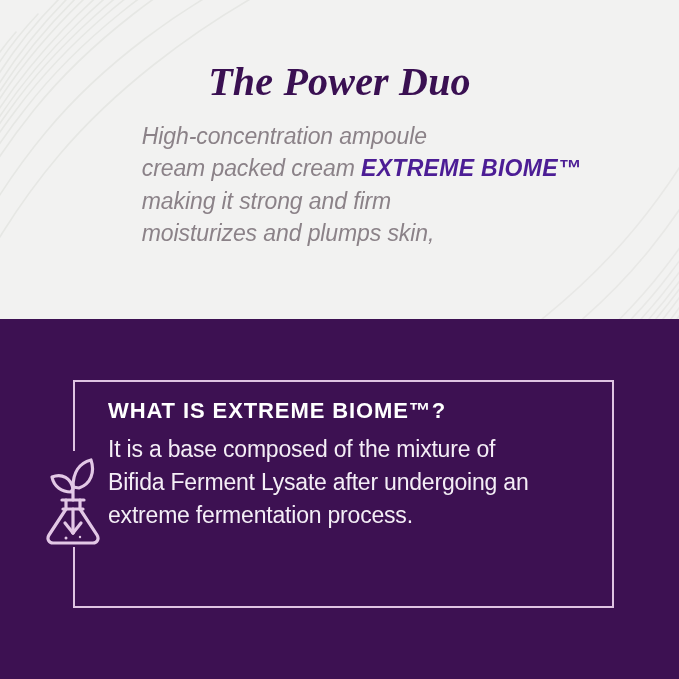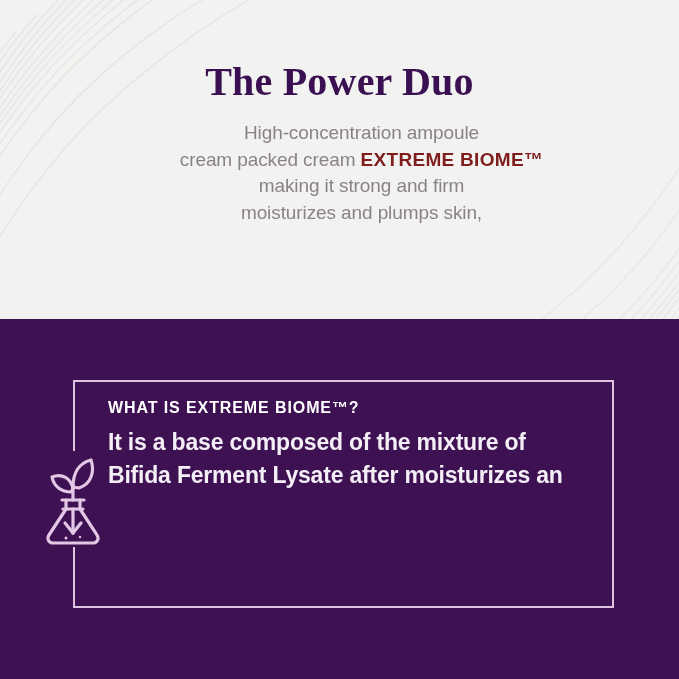--- a/index.html
+++ b/index.html
@@ -37,47 +37,48 @@
 
   .top-content {
     position:absolute;
     left:0; top:0;
     width:679px; height:319px;
     display:flex;
     flex-direction:column;
     align-items:center;
     justify-content:flex-start;
     padding-top:60px;
+    font-style:italic;
   }
 
   .headline {
     font-family:"Liberation Serif", serif;
     font-weight:700;
     font-size:40px;
     line-height:1.08;
     letter-spacing:0.2px;
     color:#3a1052;
     text-align:center;
   }
 
   .subhead {
     margin-top:17px;
-    text-align:center;
+    text-align:left;
     font-family:"Liberation Sans", sans-serif;
     font-weight:300;
-    font-size:19px;
+    font-size:23px;
     line-height:1.40;
     letter-spacing:-0.1px;
     color:#8b8288;
     max-width:560px;
     margin-left:44px;
   }
   .subhead .em {
     font-weight:700;
-    color:#7f1d1d;
+    color:#4c1d95;
     letter-spacing:0.3px;
   }
 
   
   .bottom-panel {
     position:absolute;
     left:0; top:319px;
     width:679px; height:360px;
     background:#3d1152;
     overflow:hidden;
@@ -92,31 +93,31 @@
 
   .box-inner {
     position:absolute;
     left:33px; top:16px;
     right:14px;
   }
 
   .box-title {
     font-family:"Liberation Sans", sans-serif;
     font-weight:700;
-    font-size:16px;
+    font-size:22px;
     letter-spacing:0.9px;
     color:#ffffff;
     line-height:1.2;
     white-space:nowrap;
   }
 
   .box-body {
     margin-top:9px;
     font-family:"Liberation Sans", sans-serif;
-    font-weight:700;
+    font-weight:400;
     font-size:23px;
     line-height:1.43;
     letter-spacing:-0.2px;
     color:#f4eef6;
   }
 
   
   .flask-icon {
     position:absolute;
     left:35px; top:132px;
@@ -190,21 +191,22 @@
     </div>
   </div>
 
   <div class="bottom-panel">
 
     <div class="info-box">
       <div class="box-inner">
         <div class="box-title">WHAT IS EXTREME BIOME™?</div>
         <div class="box-body">
           <div>It is a base composed of the mixture of</div>
-          <div>Bifida Ferment Lysate after moisturizes an</div>
+          <div>Bifida Ferment Lysate after undergoing an</div>
+          <div>extreme fermentation process.</div>
         </div>
       </div>
     </div>
 
     <div class="flask-icon">
       <svg width="76" height="96" viewBox="0 0 76 96" aria-hidden="true">
 
         <rect x="26" y="0" width="24" height="96" fill="#3d1152"></rect>
         <g fill="none" stroke="#e3c8e6" stroke-width="3.2" stroke-linecap="round" stroke-linejoin="round">
 

